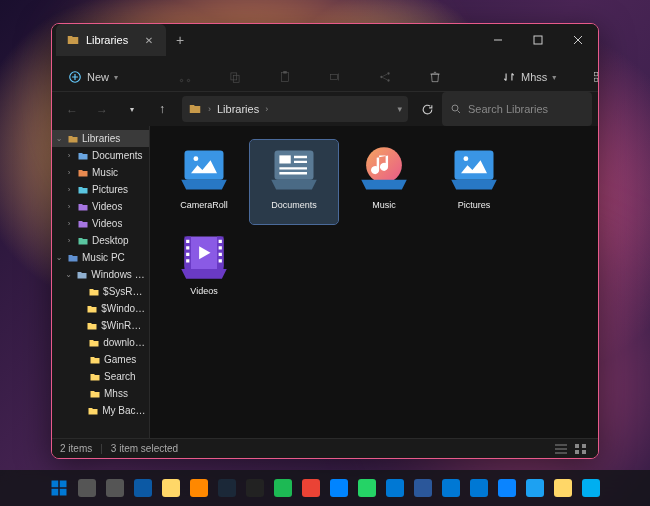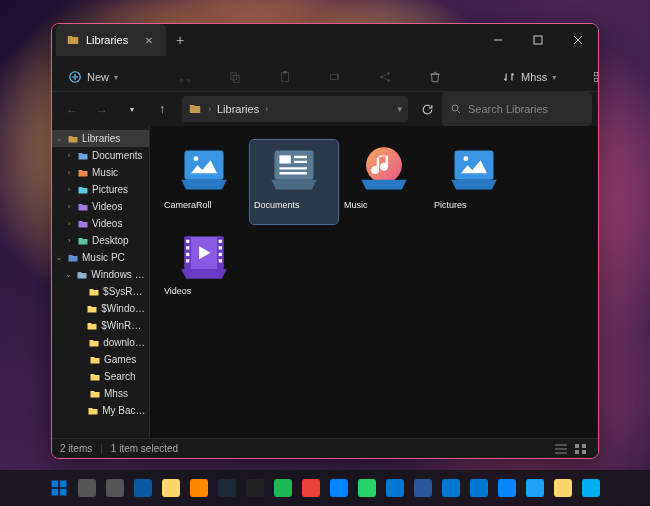--- a/index.html
+++ b/index.html
@@ -43,21 +43,21 @@
 .tree-icon{width:12px;height:12px;flex-shrink:0}
 .tree-label{overflow:hidden;text-overflow:ellipsis}
 .indent-1{padding-left:12px}
 .indent-2{padding-left:24px}
 
 .content{flex:1;background:#111;overflow:auto;padding:14px 10px}
 .grid{display:flex;flex-wrap:wrap;gap:2px}
 .item{width:88px;height:84px;display:flex;flex-direction:column;align-items:center;padding:4px;border-radius:4px;cursor:pointer}
 .item.selected{background:#2a3a4a;outline:1px solid #4a6a9a}
 .item-icon{width:52px;height:52px;margin-bottom:4px}
-.item-label{font-size:9px;color:#eee;text-align:left;overflow:hidden;text-overflow:ellipsis;white-space:nowrap;width:100%}
+.item-label{font-size:9px;color:#eee;text-align:center;overflow:hidden;text-overflow:ellipsis;white-space:nowrap;width:100%}
 
 .statusbar{height:20px;display:flex;align-items:center;padding:0 8px;background:#1a1a1a;border-top:1px solid #2a2a2a;font-size:10px;color:#aaa;gap:8px}
 .statusbar .sb-sep{color:#444}
 .view-toggle{margin-left:auto;display:flex;gap:2px}
 .vt-btn{width:18px;height:14px;display:flex;align-items:center;justify-content:center;color:#888;cursor:pointer}
 
 .taskbar{position:absolute;bottom:0;left:0;right:0;height:36px;background:rgba(20,20,25,0.85);backdrop-filter:blur(10px);display:flex;align-items:center;justify-content:center;gap:4px}
 .tb-icon{width:24px;height:24px;display:flex;align-items:center;justify-content:center;cursor:pointer;border-radius:3px}
 .tb-icon svg,.tb-icon div{width:18px;height:18px}
 </style>
@@ -372,21 +372,21 @@
               </svg></div>
             <div class="item-label">Videos</div>
           </div>
         </div>
     </div>
   </div>
 
   <div class="statusbar">
     <span>2 items</span>
     <span class="sb-sep">|</span>
-    <span>1 item selected</span>
+    <span>3 item selected</span>
     <div class="view-toggle">
       <div class="vt-btn">
           <svg width="14" height="12" viewBox="0 0 14 12">
             <path stroke="#888" d="M1 2h12M1 6h12M1 10h12"></path>
           </svg>
         </div>
       <div class="vt-btn">
           <svg width="14" height="12" viewBox="0 0 14 12">
             <rect x="1" y="1" width="4" height="4" fill="#888"></rect>
             <rect x="8" y="1" width="4" height="4" fill="#888"></rect>

